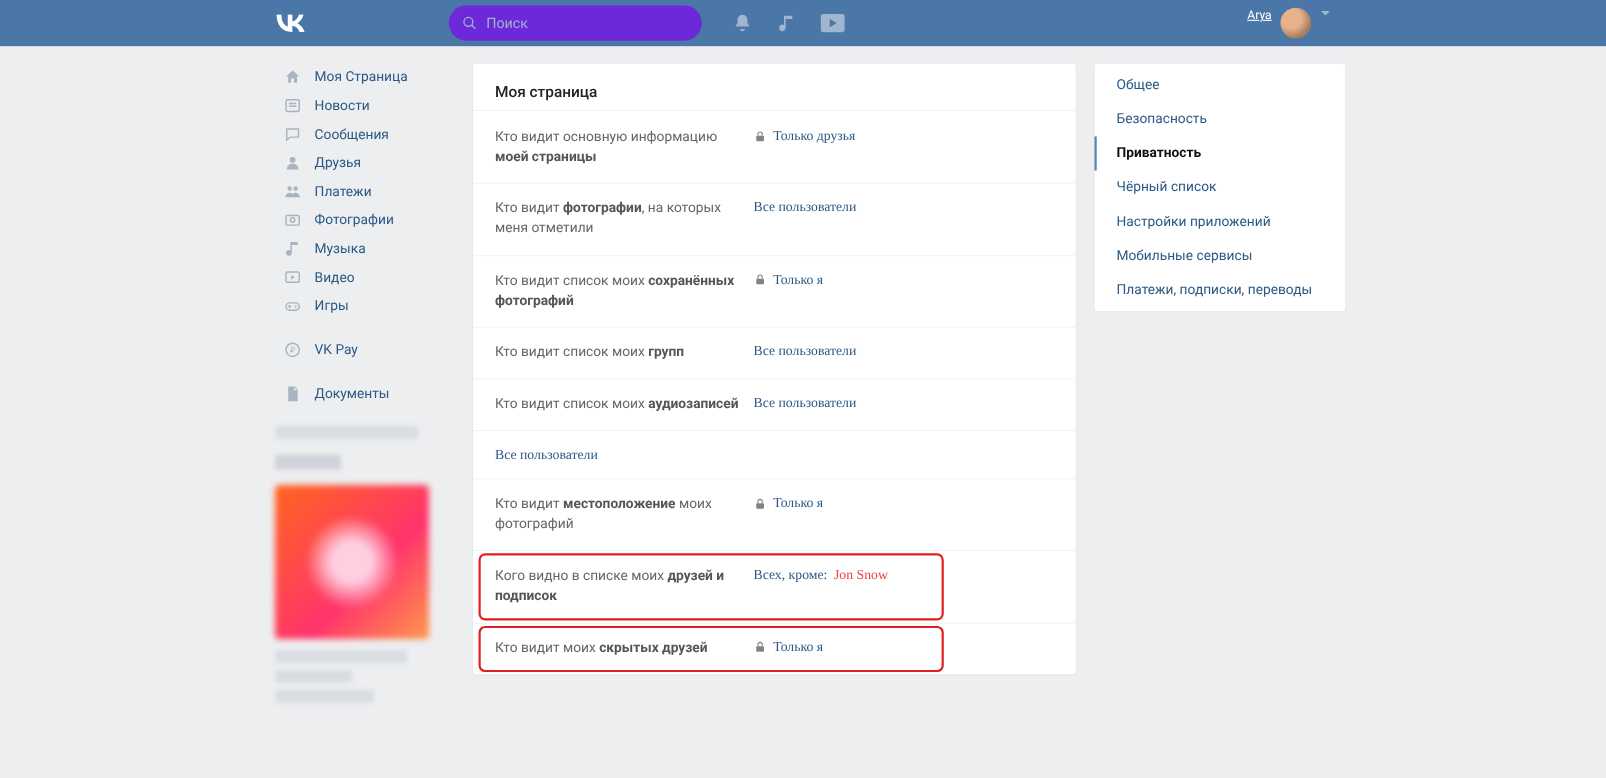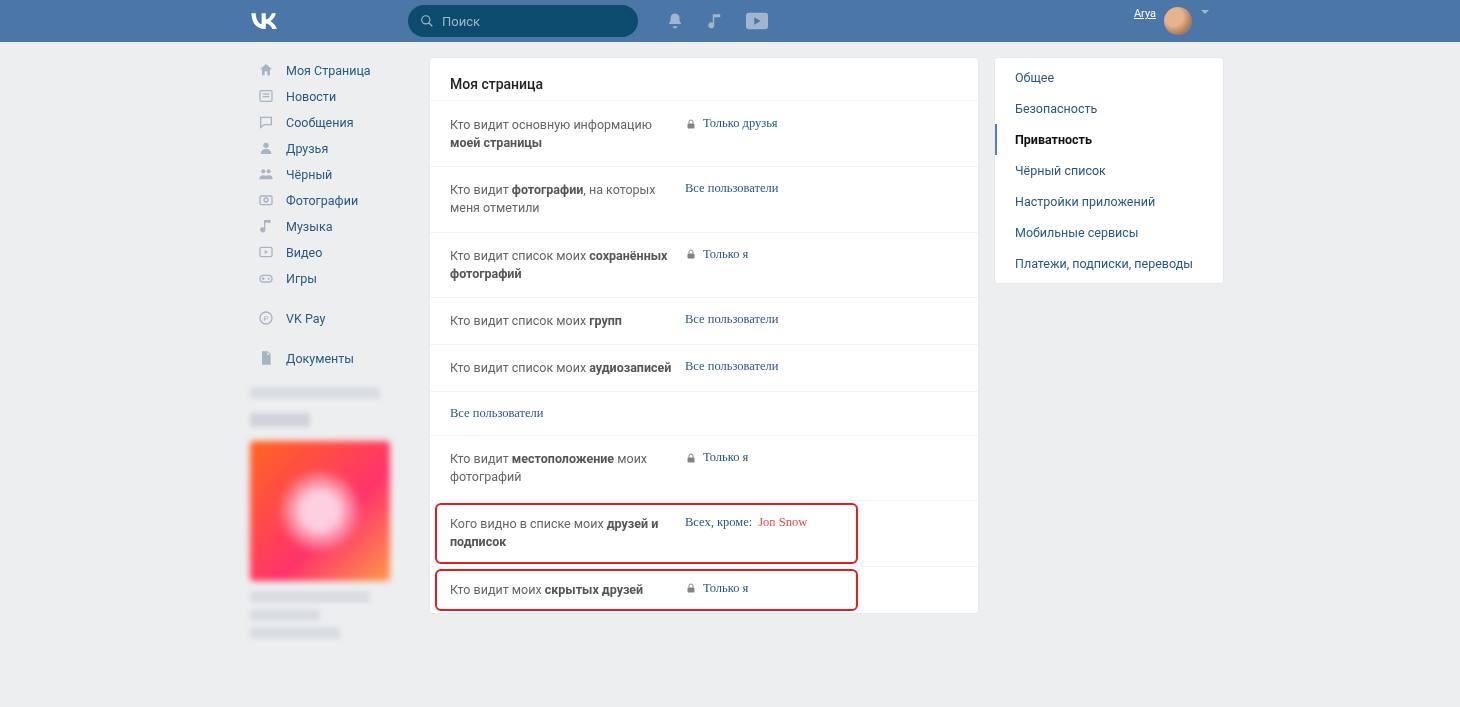--- a/index.html
+++ b/index.html
@@ -1,20 +1,20 @@
 <!DOCTYPE html>
 <html><head>
 <meta charset="utf-8">
 <style>
   * { box-sizing: border-box; margin: 0; padding: 0; }
   body { font-family: -apple-system, BlinkMacSystemFont, "Segoe UI", Roboto, Helvetica, Arial, sans-serif; background: #edeef0; width: 1460px; height: 707px; overflow: hidden; font-size: 13px; color: #2a5885; }
   .header { background: #4a76a8; height: 42px; display: flex; align-items: center; padding: 0 20px; position: relative; }
   .header-inner { width: 960px; margin: 0 auto; display: flex; align-items: center; height: 100%; }
   .logo { width: 28px; height: 16px; margin-right: 130px; }
-  .search-box { background: #0c4a6e; border-radius: 16px; height: 32px; width: 230px; display: flex; align-items: center; padding: 16px 12px; color: #9fb6ce; }
+  .search-box { background: #6d28d9; border-radius: 16px; height: 32px; width: 230px; display: flex; align-items: center; padding: 16px 12px; color: #9fb6ce; }
   .search-box svg { margin-right: 8px; flex-shrink:0; }
   .search-box span { color: #9fb6ce; font-size: 13px; }
   .header-icons { display: flex; align-items: center; gap: 22px; margin-left: 28px; }
   .header-icons .hicon { color: #9fb6ce; display:flex; }
   .header-right { margin-left: auto; display: flex; align-items: flex-start; color: #fff; gap: 8px; font-size: 11px; text-decoration: underline; }
   .avatar-sm { width: 28px; height: 28px; border-radius: 50%; background: radial-gradient(circle at 35% 35%, #e7b38f 35%, #a77b5b 70%); }
   .chev { color: #9fb6ce; }
 
   .page-wrap { width: 960px; margin: 15px auto 0; display: flex; gap: 15px; }
   .sidebar { width: 164px; flex-shrink: 0; }
@@ -136,21 +136,21 @@
           <span>Друзья</span>
         </div>
         <div class="side-item">
           <span class="sicon">
             <svg width="16" height="16" viewBox="0 0 24 24">
               <circle cx="8" cy="8" r="3" fill="currentColor"></circle>
               <circle cx="16" cy="8" r="3" fill="currentColor"></circle>
               <path fill="currentColor" d="M2 20a6 6 0 0 1 12 0H2zm8 0a6 6 0 0 1 12 0H10z"></path>
             </svg>
           </span>
-          <span>Чёрный</span>
+          <span>Платежи</span>
         </div>
         <div class="side-item">
           <span class="sicon">
             <svg width="16" height="16" viewBox="0 0 24 24">
               <rect x="3" y="6" width="18" height="13" rx="2" fill="none" stroke="currentColor" stroke-width="2"></rect>
               <circle cx="12" cy="12" r="3" fill="none" stroke="currentColor" stroke-width="2"></circle>
             </svg>
           </span>
           <span>Фотографии</span>
         </div>

